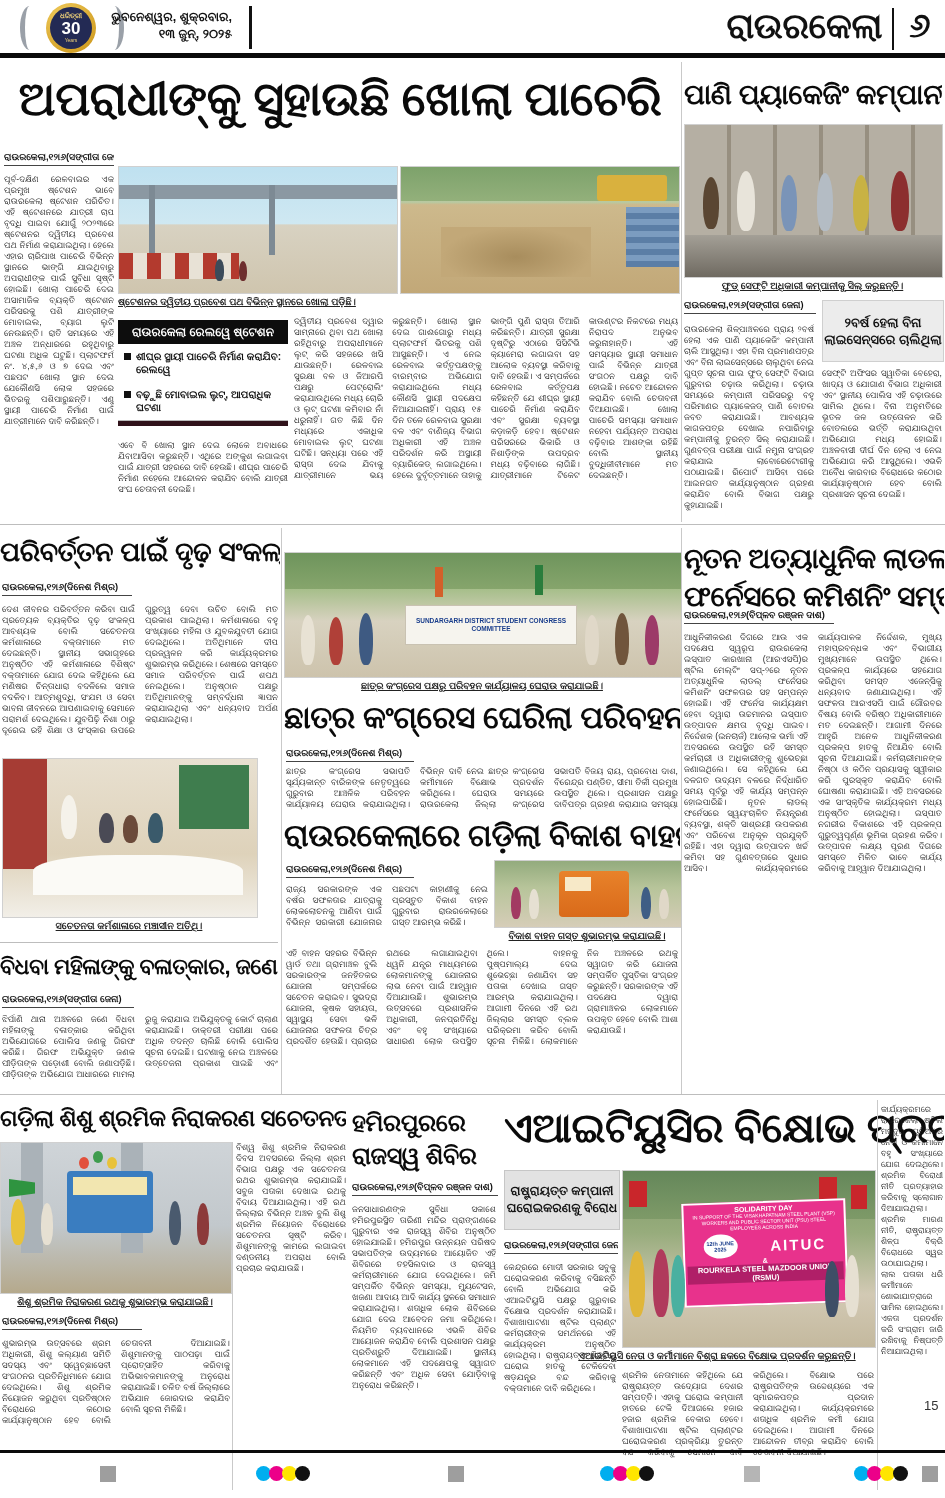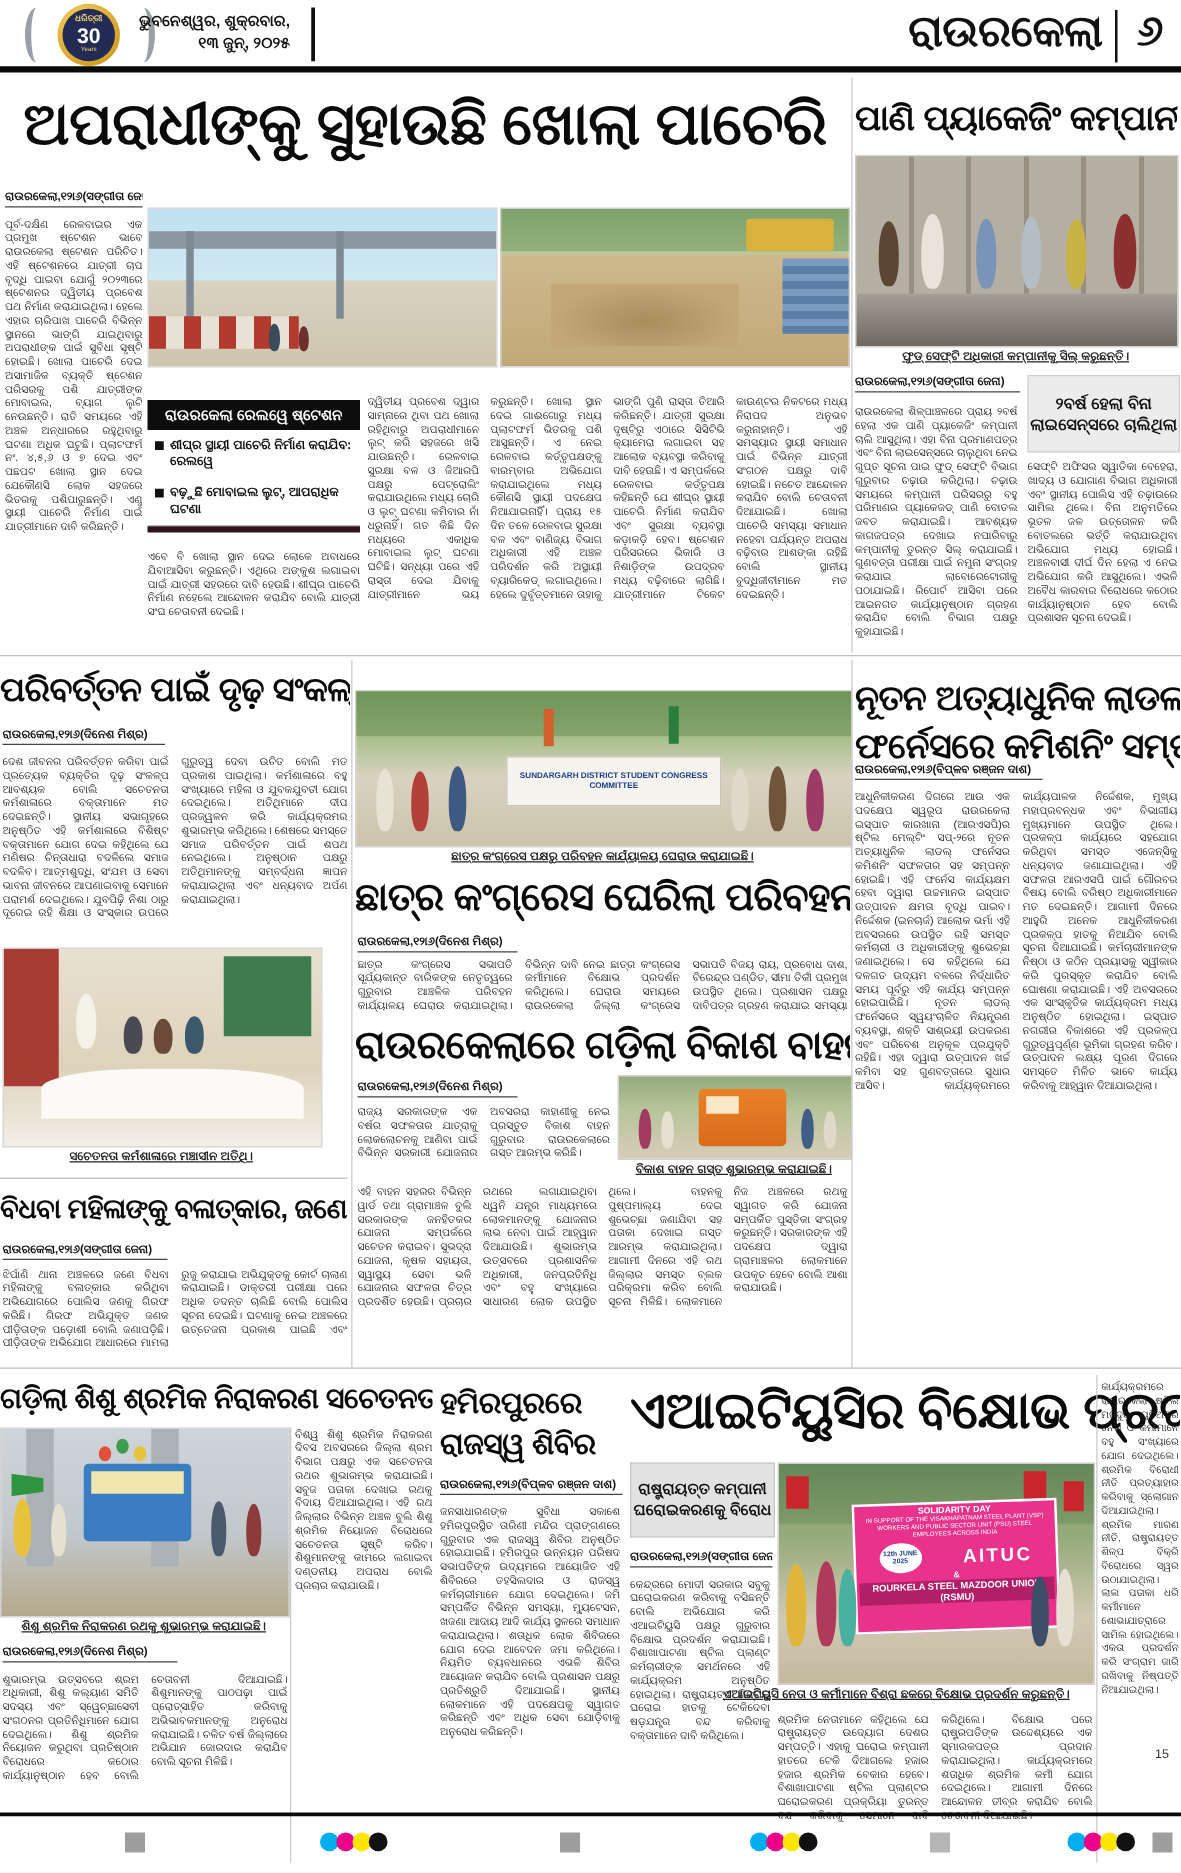--- a/index.html
+++ b/index.html
@@ -58,20 +58,21 @@
     <div class="abs" style="left:0;top:86px;width:120px;height:26px;background:repeating-linear-gradient(90deg,#b33a2e 0 14px,#e8e2d6 14px 28px);"></div>
     <div class="blob" style="left:96px;top:92px;width:9px;height:22px;background:#3c4b5a;"></div>
     <div class="blob" style="left:120px;top:94px;width:8px;height:20px;background:#6e2f2f;"></div>
   </div>
   <div class="abs photo" style="left:400px;top:166px;width:278px;height:126px;background:linear-gradient(#9fbf8e 0%,#b9c9a0 28%,#cdb98c 30%,#c2a878 100%);">
     <div class="abs" style="left:0;top:0;width:278px;height:34px;background:linear-gradient(#7da26b,#93b07b);"></div>
     <div class="abs" style="left:196px;top:8px;width:70px;height:26px;background:#d9b13e;border-radius:3px;"></div>
     <div class="abs" style="left:225px;top:40px;width:53px;height:60px;background:repeating-linear-gradient(0deg,#5b7ea6 0 6px,#7b9cc0 6px 12px);"></div>
     <div class="abs" style="left:40px;top:60px;width:150px;height:50px;background:radial-gradient(ellipse at 50% 60%,#a88d5d,#c2a878 70%);"></div>
   </div>
+  <div class="abs caption" style="left:118px;top:296px;width:430px;height:16px;">ଷ୍ଟେଶନର ଦ୍ୱିତୀୟ ପ୍ରବେଶ ପଥ ବିଭିନ୍ନ ସ୍ଥାନରେ ଖୋଲା ପଡ଼ିଛି।</div>
 
   <div class="abs" style="left:118px;top:320px;width:170px;">
     <div style="background:#0d0d0d;color:#fff;font-weight:bold;font-size:12px;text-align:center;line-height:24px;height:24px;overflow:hidden;">ରାଉରକେଲା ରେଲୱେ ଷ୍ଟେଶନ</div>
     <div class="infobox-item">
         <span class="sq"></span>
         <span>ଶୀଘ୍ର ସ୍ଥାୟୀ ପାଚେରି ନିର୍ମାଣ କରାଯିବ: ରେଲୱେ</span>
       </div>
     <div class="infobox-item" style="border-bottom:1px solid #bbb;">
         <span class="sq"></span>
         <span>ବଢ଼ୁଛି ମୋବାଇଲ ଲୁଟ୍, ଆପରାଧିକ ଘଟଣା</span>
@@ -135,21 +136,21 @@
     <div class="abs" style="left:150px;top:14px;width:8px;height:30px;background:#d3602a;"></div>
     <div class="abs" style="left:250px;top:12px;width:8px;height:30px;background:#2a7d3c;"></div>
   </div>
   <div class="abs caption" style="left:284px;top:680px;width:396px;text-align:center;height:14px;">ଛାତ୍ର କଂଗ୍ରେସ ପକ୍ଷରୁ ପରିବହନ କାର୍ଯ୍ୟାଳୟ ଘେରାଉ କରାଯାଇଛି।</div>
   <div class="abs headline" style="left:284px;top:696px;width:396px;height:46px;font-size:31px;line-height:44px;text-align:center;white-space:nowrap;">ଛାତ୍ର କଂଗ୍ରେସ ଘେରିଲା ପରିବହନ କାର୍ଯ୍ୟାଳୟ</div>
   <div class="abs byline" style="left:286px;top:748px;width:128px;">ରାଉରକେଲା,୧୨ା୬(ଦିନେଶ ମିଶ୍ର)</div>
   <div class="abs body-text" style="left:286px;top:766px;width:392px;height:46px;column-count:3;column-gap:10px;">ଛାତ୍ର କଂଗ୍ରେସ ସଭାପତି ସୂର୍ଯ୍ୟକାନ୍ତ ବାରିକଙ୍କ ନେତୃତ୍ୱରେ ଗୁରୁବାର ଆଞ୍ଚଳିକ ପରିବହନ କାର୍ଯ୍ୟାଳୟ ଘେରାଉ କରାଯାଇଥିଲା। ବିଭିନ୍ନ ଦାବି ନେଇ ଛାତ୍ର କଂଗ୍ରେସ କର୍ମୀମାନେ ବିକ୍ଷୋଭ ପ୍ରଦର୍ଶନ କରିଥିଲେ। ଘେରାଉ ସମୟରେ ରାଉରକେଲା ଜିଲ୍ଲା କଂଗ୍ରେସ ସଭାପତି ବିଜୟ ରାୟ, ପ୍ରବୋଧ ଦାଶ, ବିରେନ୍ଦ୍ର ପଣ୍ଡିତ, ସୀମା ତିର୍କୀ ପ୍ରମୁଖ ଉପସ୍ଥିତ ଥିଲେ। ପ୍ରଶାସନ ପକ୍ଷରୁ ଦାବିପତ୍ର ଗ୍ରହଣ କରାଯାଇ ସମସ୍ୟା ସମାଧାନର ପ୍ରତିଶ୍ରୁତି ଦିଆଯାଇଥିଲା।</div>
 
   <div class="abs headline" style="left:284px;top:814px;width:396px;height:46px;font-size:31px;line-height:44px;text-align:center;white-space:nowrap;">ରାଉରକେଲାରେ ଗଡ଼ିଲା ବିକାଶ ବାହନ</div>
   <div class="abs byline" style="left:286px;top:864px;width:128px;">ରାଉରକେଲା,୧୨ା୬(ଦିନେଶ ମିଶ୍ର)</div>
-  <div class="abs body-text" style="left:286px;top:884px;width:202px;height:44px;column-count:2;column-gap:10px;">ରାଜ୍ୟ ସରକାରଙ୍କ ଏକ ବର୍ଷର ସଫଳତାର ଯାତ୍ରାକୁ ଲୋକଲୋଚନକୁ ଆଣିବା ପାଇଁ ବିଭିନ୍ନ ସରକାରୀ ଯୋଜନାର ଅବସରରା କାହାଣୀକୁ ନେଇ ପ୍ରସ୍ତୁତ ବିକାଶ ବାହନ ଗୁରୁବାର ରାଉରକେଲାରେ ଗସ୍ତ ଆରମ୍ଭ କରିଛି।</div>
+  <div class="abs body-text" style="left:286px;top:884px;width:202px;height:44px;column-count:2;column-gap:10px;">ରାଜ୍ୟ ସରକାରଙ୍କ ଏକ ବର୍ଷର ସଫଳତାର ଯାତ୍ରାକୁ ଲୋକଲୋଚନକୁ ଆଣିବା ପାଇଁ ବିଭିନ୍ନ ସରକାରୀ ଯୋଜନାର ପଛପଟା କାହାଣୀକୁ ନେଇ ପ୍ରସ୍ତୁତ ବିକାଶ ବାହନ ଗୁରୁବାର ରାଉରକେଲାରେ ଗସ୍ତ ଆରମ୍ଭ କରିଛି।</div>
   <div class="abs photo" style="left:494px;top:860px;width:186px;height:66px;background:linear-gradient(#93ab7d 0%,#b7c49a 40%,#d6cdb8 100%);">
     <div class="abs" style="left:64px;top:10px;width:70px;height:46px;background:linear-gradient(#e8822a,#d96a1a);border-radius:4px;"></div>
     <div class="abs" style="left:70px;top:16px;width:26px;height:14px;background:#f7e9c8;"></div>
     <div class="blob" style="left:16px;top:26px;width:10px;height:32px;background:#a23a62;"></div>
     <div class="blob" style="left:34px;top:28px;width:10px;height:30px;background:#e6e0d2;"></div>
     <div class="blob" style="left:146px;top:26px;width:10px;height:32px;background:#3f5e85;"></div>
     <div class="blob" style="left:164px;top:28px;width:10px;height:30px;background:#e0d8c8;"></div>
   </div>
   <div class="abs caption" style="left:494px;top:930px;width:186px;text-align:center;height:14px;">ବିକାଶ ବାହନ ଗସ୍ତ ଶୁଭାରମ୍ଭ କରାଯାଇଛି।</div>
   <div class="abs body-text" style="left:286px;top:948px;width:392px;height:142px;column-count:4;column-gap:9px;">ଏହି ବାହନ ସହରର ବିଭିନ୍ନ ୱାର୍ଡ ତଥା ଗ୍ରାମାଞ୍ଚଳ ବୁଲି ସରକାରଙ୍କ ଜନହିତକର ଯୋଜନା ସମ୍ପର୍କରେ ସଚେତନ କରାଇବ। ସୁଭଦ୍ରା ଯୋଜନା, କୃଷକ ସହାୟତା, ସ୍ୱାସ୍ଥ୍ୟ ସେବା ଭଳି ଯୋଜନାର ସଫଳତା ଚିତ୍ର ପ୍ରଦର୍ଶିତ ହେଉଛି। ପ୍ରଚାର ରଥରେ ଲଗାଯାଇଥିବା ଧ୍ୱନି ଯନ୍ତ୍ର ମାଧ୍ୟମରେ ଲୋକମାନଙ୍କୁ ଯୋଜନାର ଲାଭ ନେବା ପାଇଁ ଆହ୍ୱାନ ଦିଆଯାଉଛି। ଶୁଭାରମ୍ଭ ଉତ୍ସବରେ ପ୍ରଶାସନିକ ଅଧିକାରୀ, ଜନପ୍ରତିନିଧି ଏବଂ ବହୁ ସଂଖ୍ୟାରେ ସାଧାରଣ ଲୋକ ଉପସ୍ଥିତ ଥିଲେ। ବାହନକୁ ପୁଷ୍ପମାଲ୍ୟ ଦେଇ ଶୁଭେଚ୍ଛା ଜଣାଯିବା ସହ ପତାକା ଦେଖାଇ ଗସ୍ତ ଆରମ୍ଭ କରାଯାଇଥିଲା। ଆଗାମୀ ଦିନରେ ଏହି ରଥ ଜିଲ୍ଲାର ସମସ୍ତ ବ୍ଲକ ପରିକ୍ରମା କରିବ ବୋଲି ସୂଚନା ମିଳିଛି। ଲୋକମାନେ ନିଜ ଅଞ୍ଚଳରେ ରଥକୁ ସ୍ୱାଗତ କରି ଯୋଜନା ସମ୍ପର୍କିତ ପୁସ୍ତିକା ସଂଗ୍ରହ କରୁଛନ୍ତି। ସରକାରଙ୍କ ଏହି ପଦକ୍ଷେପ ଦ୍ୱାରା ଗ୍ରାମାଞ୍ଚଳର ଲୋକମାନେ ଉପକୃତ ହେବେ ବୋଲି ଆଶା କରାଯାଉଛି।</div>
@@ -220,21 +221,21 @@
     <div class="blob" style="left:48px;top:84px;width:14px;height:62px;background:#4ab0a0;"></div>
     <div class="blob" style="left:222px;top:84px;width:14px;height:62px;background:#e6e0d2;"></div>
     <div class="blob" style="left:202px;top:90px;width:14px;height:56px;background:#3e4e66;"></div>
   </div>
   <div class="abs caption" style="left:560px;top:1350px;width:314px;text-align:center;height:14px;">ଏଆଇଟିୟୁସି ନେତା ଓ କର୍ମୀମାନେ ବିଶ୍ରା ଛକରେ ବିକ୍ଷୋଭ ପ୍ରଦର୍ଶନ କରୁଛନ୍ତି।</div>
   <div class="abs body-text" style="left:622px;top:1370px;width:252px;height:120px;column-count:2;column-gap:10px;">ଶ୍ରମିକ ନେତାମାନେ କହିଥିଲେ ଯେ ରାଷ୍ଟ୍ରାୟତ୍ତ ଉଦ୍ୟୋଗ ଦେଶର ସମ୍ପତ୍ତି। ଏହାକୁ ଘରୋଇ କମ୍ପାନୀ ହାତରେ ଟେକି ଦିଆଗଲେ ହଜାର ହଜାର ଶ୍ରମିକ ବେକାର ହେବେ। ବିଶାଖାପାଟଣା ଷ୍ଟିଲ ପ୍ଲାଣ୍ଟର ଘରୋଇକରଣ ପ୍ରକ୍ରିୟା ତୁରନ୍ତ ବନ୍ଦ କରିବାକୁ ସେମାନେ ଦାବି କରିଥିଲେ। ବିକ୍ଷୋଭ ପରେ ରାଷ୍ଟ୍ରପତିଙ୍କ ଉଦ୍ଦେଶ୍ୟରେ ଏକ ସ୍ମାରକପତ୍ର ପ୍ରଦାନ କରାଯାଇଥିଲା। କାର୍ଯ୍ୟକ୍ରମରେ ଶତାଧିକ ଶ୍ରମିକ କର୍ମୀ ଯୋଗ ଦେଇଥିଲେ। ଆଗାମୀ ଦିନରେ ଆନ୍ଦୋଳନ ତୀବ୍ର କରାଯିବ ବୋଲି ଚେତାବନୀ ଦିଆଯାଇଛି।</div>
 
   <div class="abs vrule" style="left:877px;top:1100px;height:390px;"></div>
   <div class="abs body-text" style="left:881px;top:1104px;width:62px;height:386px;font-size:8.2px;">କାର୍ଯ୍ୟକ୍ରମରେ ରାଉରକେଲା ଷ୍ଟିଲ ମଜଦୁର ୟୁନିଅନର ନେତା ଓ କର୍ମୀମାନେ ବହୁ ସଂଖ୍ୟାରେ ଯୋଗ ଦେଇଥିଲେ। ଶ୍ରମିକ ବିରୋଧୀ ନୀତି ପ୍ରତ୍ୟାହାର କରିବାକୁ ସ୍ଲୋଗାନ ଦିଆଯାଇଥିଲା। ଶ୍ରମିକ ମାରଣ ନୀତି, ରାଷ୍ଟ୍ରାୟତ୍ତ ଶିଳ୍ପ ବିକ୍ରି ବିରୋଧରେ ସ୍ୱର ଉଠାଯାଇଥିଲା। ଲାଲ ପତାକା ଧରି କର୍ମୀମାନେ ଶୋଭାଯାତ୍ରାରେ ସାମିଲ ହୋଇଥିଲେ। ଏକତା ପ୍ରଦର୍ଶନ କରି ସଂଗ୍ରାମ ଜାରି ରଖିବାକୁ ନିଷ୍ପତ୍ତି ନିଆଯାଇଥିଲା।</div>
 
-  <div class="abs" style="left:924px;top:1398px;font-size:10px;color:#333;">15</div>
+  <div class="abs" style="left:924px;top:1398px;font-size:13px;color:#333;">15</div>
   <div class="abs" style="left:0;top:1450px;width:945px;height:3px;background:#0a0a0a;"></div>
 
   <div class="abs regsq" style="left:100px;top:1466px;"></div>
   <div class="abs" style="left:258px;top:1466px;white-space:nowrap;">
     <span class="dot" style="background:#00aeef;"></span><span class="dot" style="background:#ec0089;"></span><span class="dot" style="background:#ffe500;"></span><span class="dot" style="background:#111;"></span>
   </div>
   <div class="abs regsq" style="left:448px;top:1466px;"></div>
   <div class="abs" style="left:602px;top:1466px;white-space:nowrap;">
     <span class="dot" style="background:#00aeef;"></span><span class="dot" style="background:#ec0089;"></span><span class="dot" style="background:#ffe500;"></span><span class="dot" style="background:#111;"></span>
   </div>

